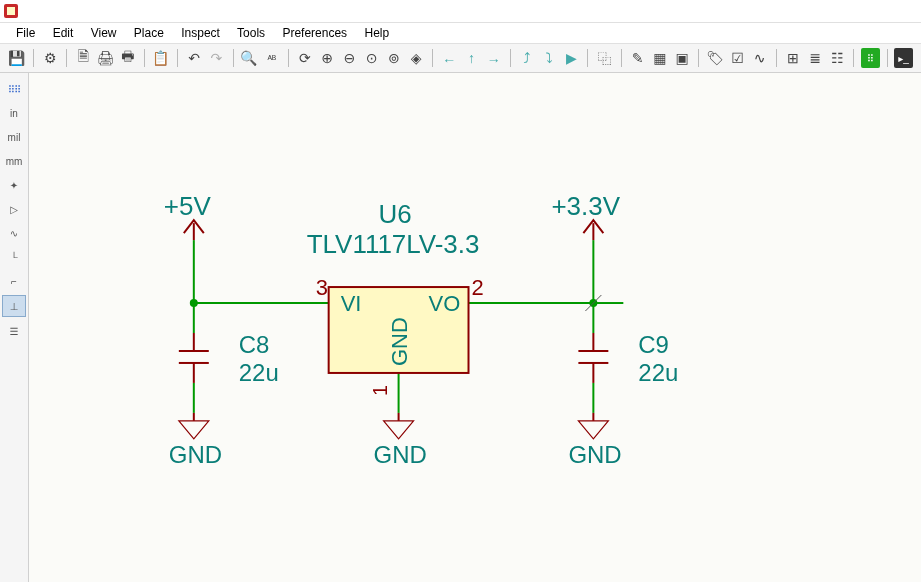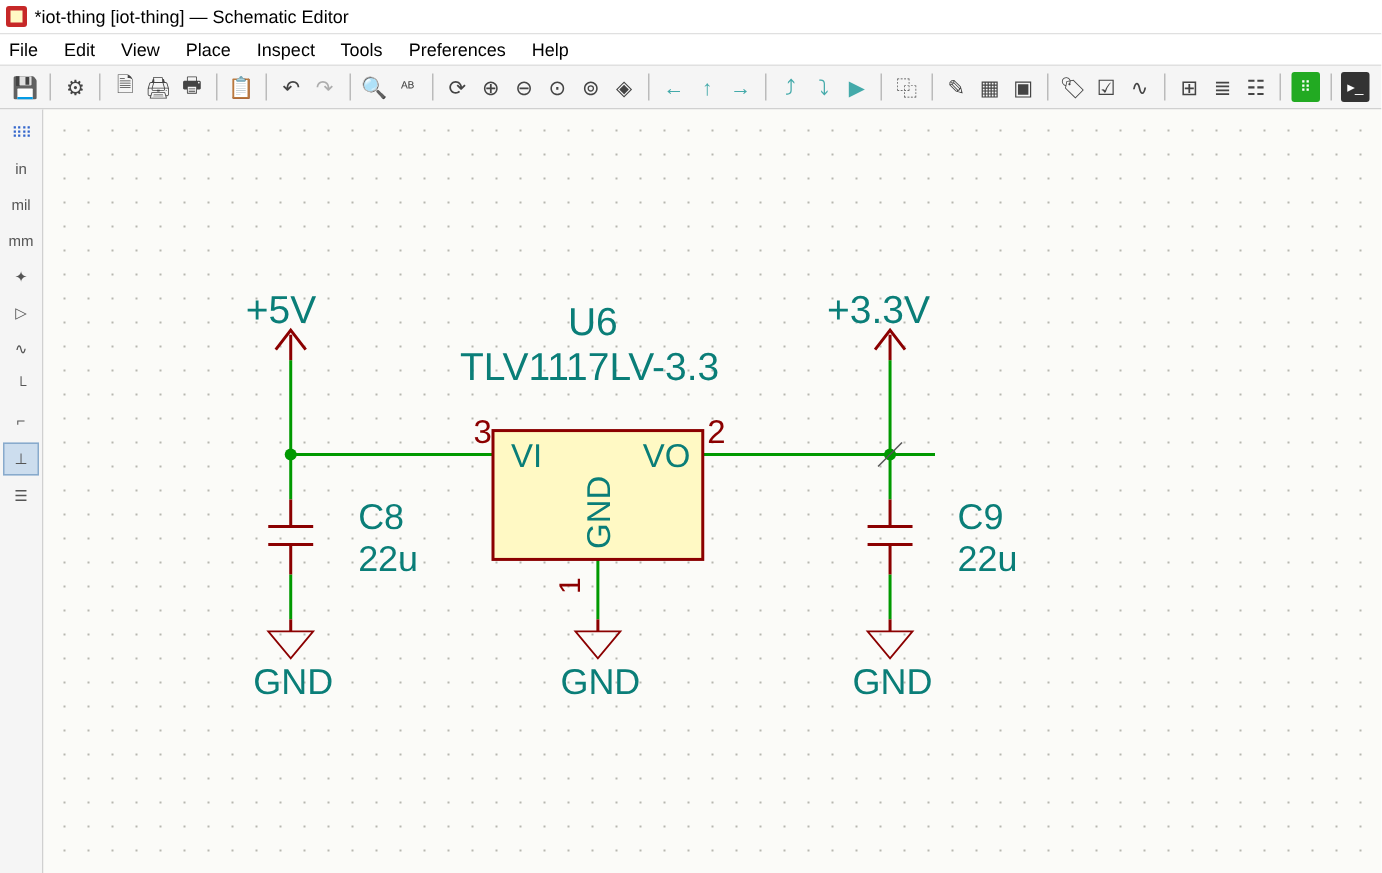--- a/index.html
+++ b/index.html
@@ -1,19 +1,19 @@
 <!DOCTYPE html>
 <html><head>
 <meta charset="utf-8">
 <style>
   html,body{margin:0;padding:0;width:921px;height:582px;font-family:"Segoe UI",Arial,sans-serif;font-size:12px;background:#fff;overflow:hidden;color:#000}
   .titlebar{height:22px;line-height:22px;padding-left:4px;background:#fff;border-bottom:1px solid #e0e0e0;display:flex;align-items:center}
   .titlebar .app-icon{width:14px;height:14px;margin-right:5px;background:#c62828;border-radius:2px;display:inline-block;position:relative}
   .titlebar .app-icon:before{content:"";position:absolute;left:3px;top:3px;width:8px;height:8px;background:#fff9c4}
-  .menubar{height:20px;line-height:20px;padding-left:6px;background:#fff;border-bottom:1px solid #e0e0e0}
+  .menubar{height:20px;line-height:20px;padding-left:16px;background:#fff;border-bottom:1px solid #e0e0e0}
   .menubar span{margin-right:14px;cursor:default}
   .toolbar{height:28px;background:#f5f5f5;border-bottom:1px solid #d0d0d0;display:flex;align-items:center;padding:0 6px}
   .tb-btn{width:20px;height:20px;margin:0 2px;display:flex;align-items:center;justify-content:center;color:#444;font-size:14px;cursor:default}
   .tb-sep{width:1px;height:18px;background:#bbb;margin:0 5px}
   .main{display:flex;height:512px}
   .sidebar{width:28px;background:#f5f5f5;border-right:1px solid #d0d0d0;display:flex;flex-direction:column;align-items:center;padding-top:4px}
   .sb-btn{width:22px;height:20px;margin:2px 0;display:flex;align-items:center;justify-content:center;font-size:10px;color:#555;cursor:default}
   .sb-btn.sel{background:#cde;border:1px solid #8ac}
   .canvas{flex:1;position:relative;background:#fbfbf8}
   
@@ -27,21 +27,20 @@
   .wire{stroke:#009900;stroke-width:2;fill:none}
   .comp-body{fill:#fff9c4;stroke:#8b0000;stroke-width:2}
   .comp-line{stroke:#8b0000;stroke-width:2;fill:none}
   .thin{stroke:#8b0000;stroke-width:1.2;fill:none}
 </style>
 </head>
 <body>
 
 <div class="titlebar">
   <span class="app-icon"></span>
-  <span>*iot-thing [iot-thing] — Schematic Editor</span>
 </div>
 
 <div class="menubar">
   <span>File</span>
   <span>Edit</span>
   <span>View</span>
   <span>Place</span>
   <span>Inspect</span>
   <span>Tools</span>
   <span>Preferences</span>

